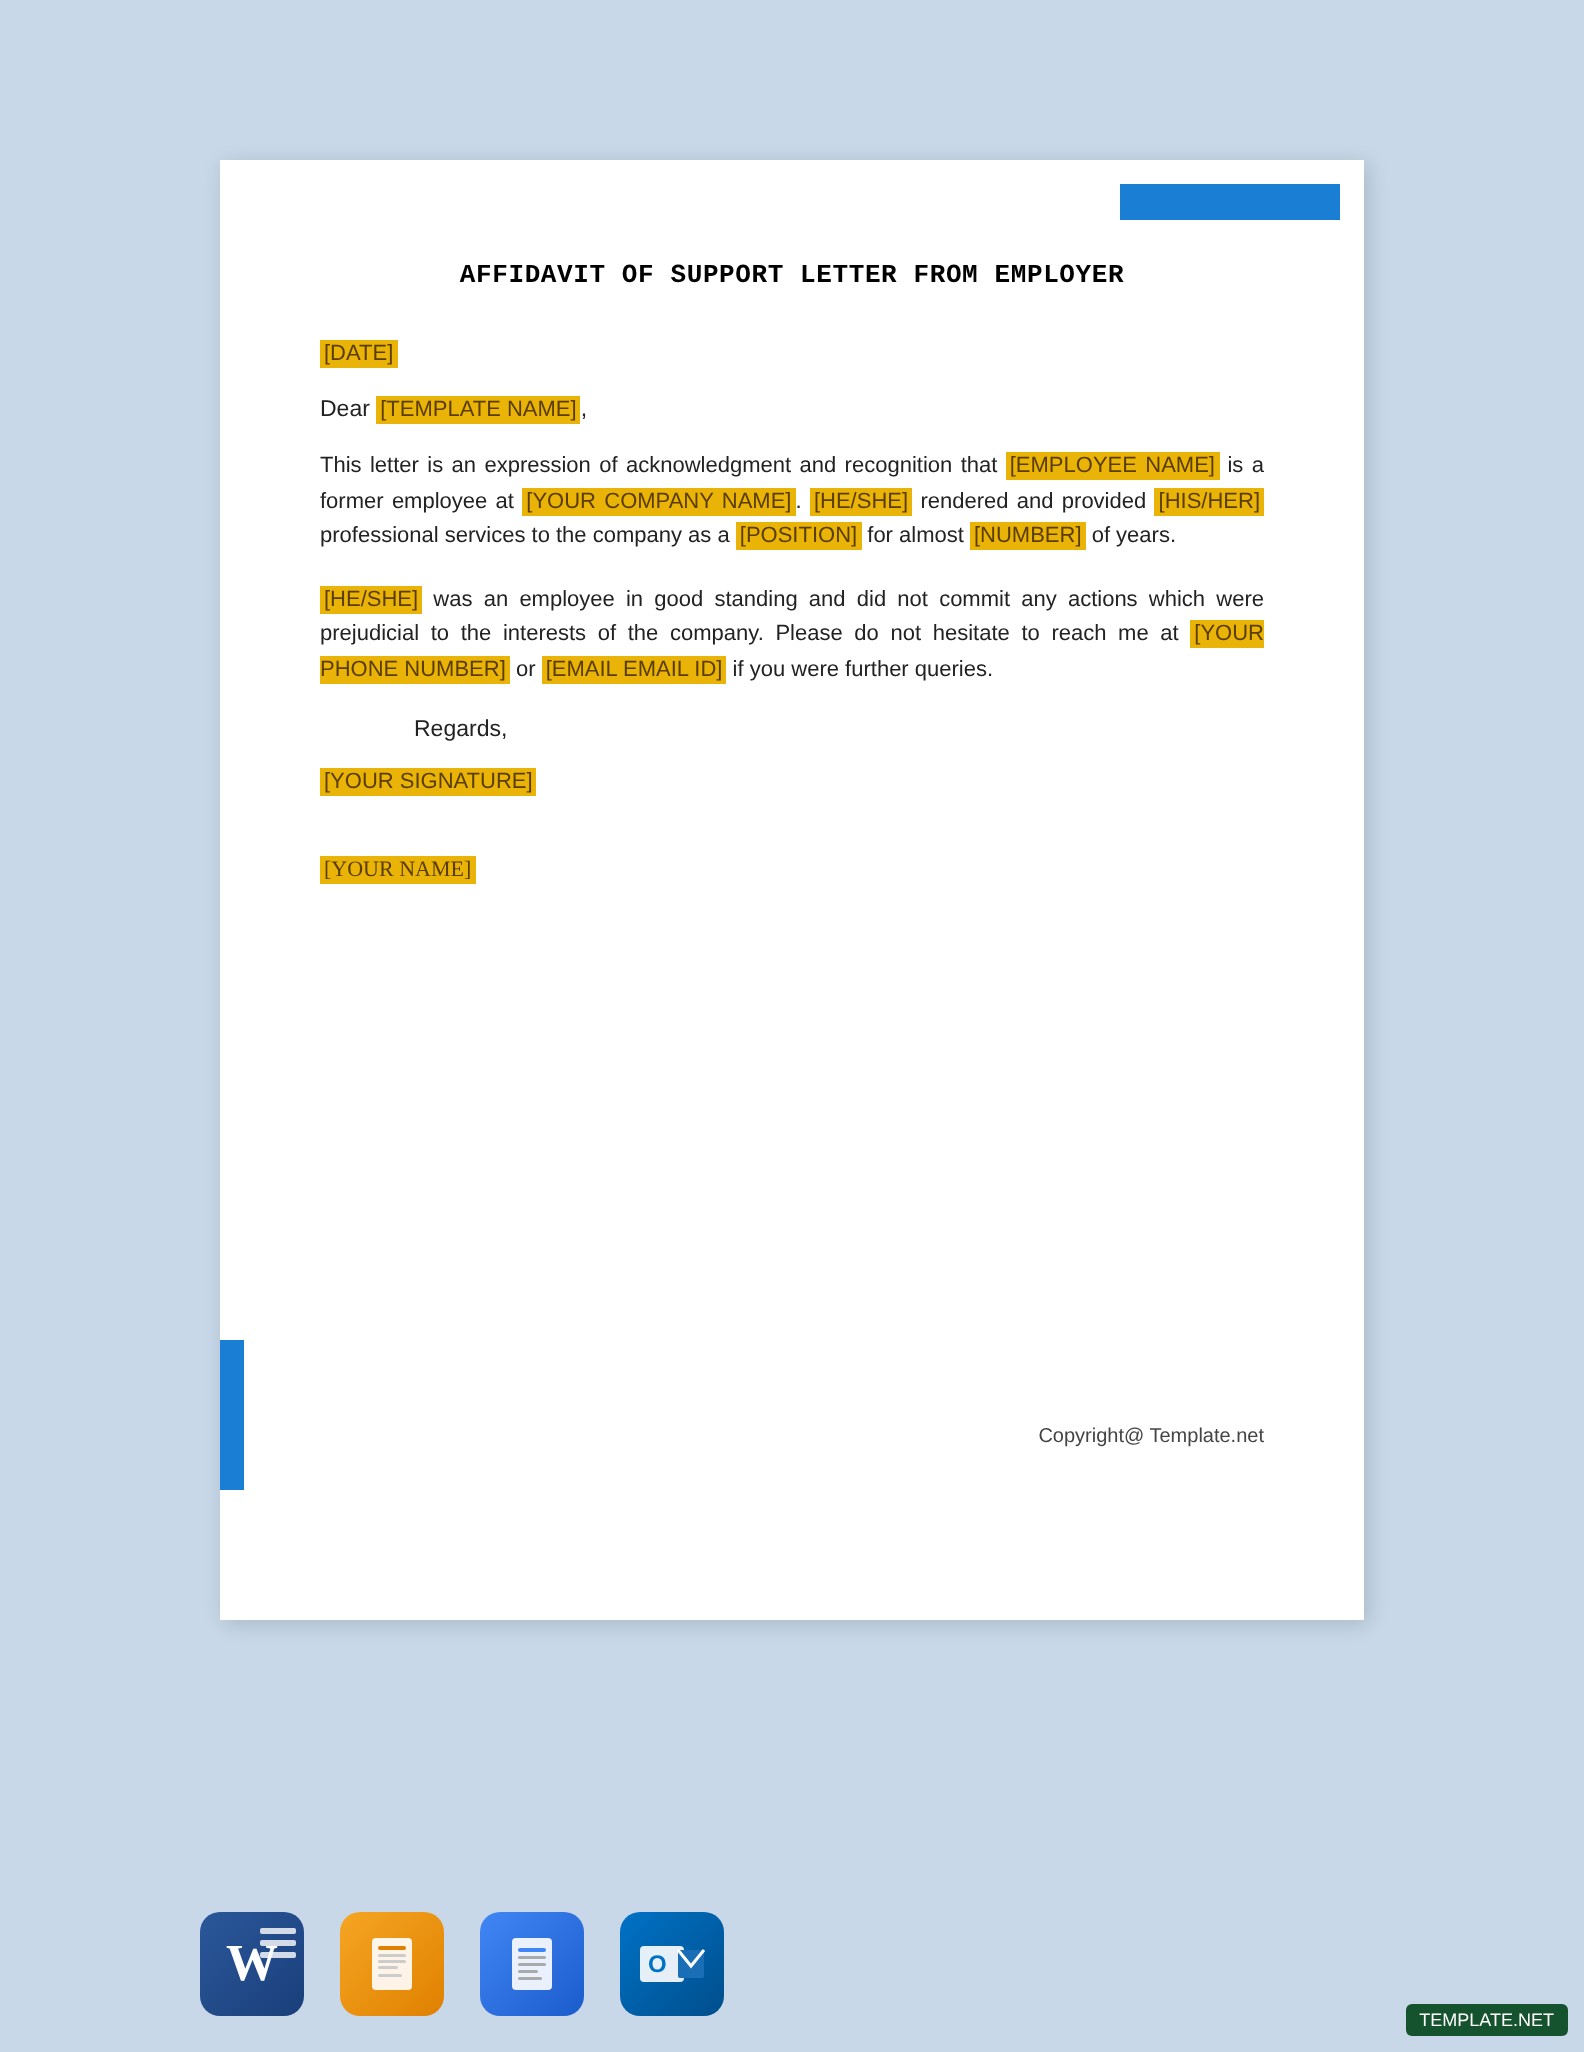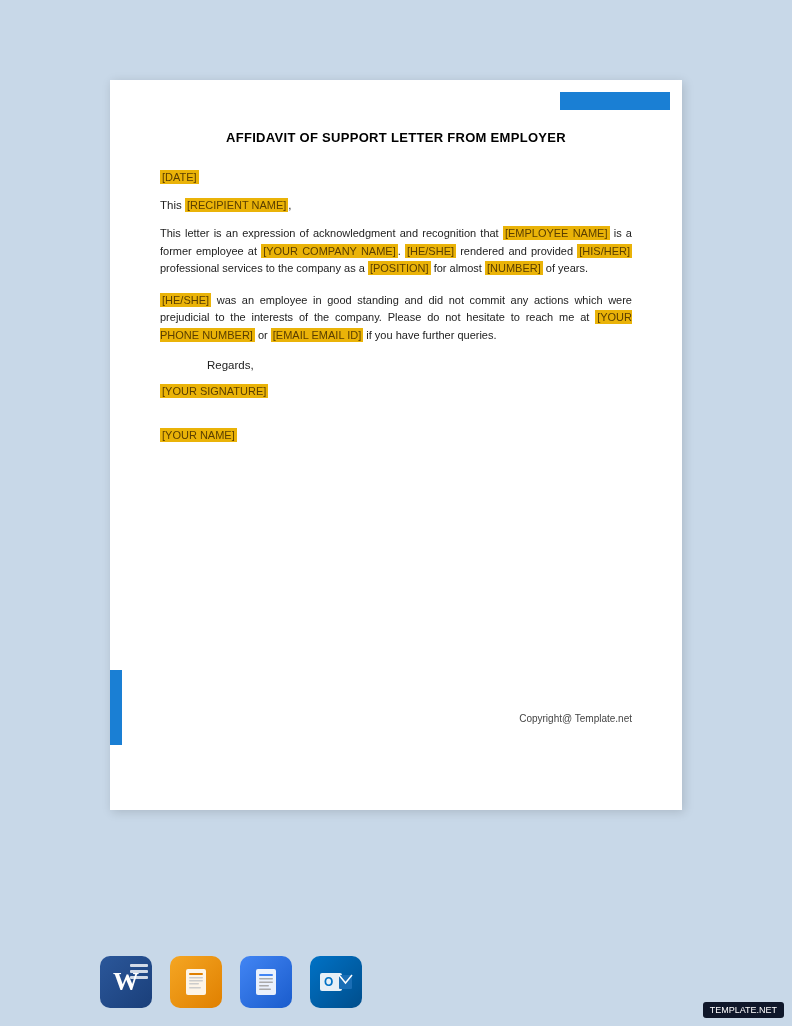--- a/index.html
+++ b/index.html
@@ -36,20 +36,21 @@
       padding: 50px 50px 30px 50px;
     }
 
     .letter-title {
       text-align: center;
       font-size: 13px;
       font-weight: bold;
       color: #000000;
       margin-bottom: 22px;
       letter-spacing: 0.3px;
+      font-family: Liberation Mono, monospace;
     }
 
     .letter-date {
       margin-bottom: 14px;
     }
 
     .letter-greeting {
       margin-bottom: 14px;
       font-size: 11.5px;
       color: #222;
@@ -69,20 +70,21 @@
       margin-bottom: 10px;
       padding-left: 47px;
     }
 
     .letter-signature {
       margin-bottom: 26px;
     }
 
     .letter-name {
       margin-top: 8px;
+      font-family: Liberation Serif, serif;
     }
 
     .placeholder {
       background-color: #eab308;
       color: #5a3e00;
       font-size: 11px;
       padding: 1px 2px;
       font-weight: normal;
     }
 
@@ -140,21 +142,21 @@
     }
 
     .outlook-icon {
       background: linear-gradient(135deg, #0072c6, #004e8c);
     }
 
     .template-net-badge {
       position: absolute;
       bottom: 8px;
       right: 8px;
-      background: #0f172a;
+      background: #14532d;
       color: white;
       font-size: 9px;
       padding: 3px 7px;
       border-radius: 3px;
       font-family: Arial, sans-serif;
     }
 
     .doc-lines {
       display: flex;
       flex-direction: column;
@@ -180,29 +182,29 @@
 
   <div class="letter-content">
 
     <div class="letter-title">AFFIDAVIT OF SUPPORT LETTER FROM EMPLOYER</div>
 
     <div class="letter-date">
       <span class="placeholder">[DATE]</span>
     </div>
 
     <div class="letter-greeting">
-      <span>This </span><span class="placeholder">[RECIPIENT NAME]</span>,
+      <span>Dear </span><span class="placeholder">[TEMPLATE NAME]</span>,
     </div>
 
     <div class="letter-body-para">
       <span>This letter is an expression of acknowledgment and recognition that </span><span class="placeholder">[EMPLOYEE NAME]</span><span> is a former employee at </span><span class="placeholder">[YOUR COMPANY NAME]</span><span>. </span><span class="placeholder">[HE/SHE]</span><span> rendered and provided </span><span class="placeholder">[HIS/HER]</span><span> professional services to the company as a </span><span class="placeholder">[POSITION]</span><span> for almost </span><span class="placeholder">[NUMBER]</span><span> of years.</span>
     </div>
 
     <div class="letter-body-para">
-      <span class="placeholder">[HE/SHE]</span><span> was an employee in good standing and did not commit any actions which were prejudicial to the interests of the company. Please do not hesitate to reach me at </span><span class="placeholder">[YOUR PHONE NUMBER]</span><span> or </span><span class="placeholder">[EMAIL EMAIL ID]</span><span> if you have further queries.</span>
+      <span class="placeholder">[HE/SHE]</span><span> was an employee in good standing and did not commit any actions which were prejudicial to the interests of the company. Please do not hesitate to reach me at </span><span class="placeholder">[YOUR PHONE NUMBER]</span><span> or </span><span class="placeholder">[EMAIL EMAIL ID]</span><span> if you were further queries.</span>
     </div>
 
     <div class="letter-regards">Regards,</div>
 
     <div class="letter-signature">
       <span class="placeholder">[YOUR SIGNATURE]</span>
     </div>
 
     <div class="letter-name">
       <span class="placeholder">[YOUR NAME]</span>

